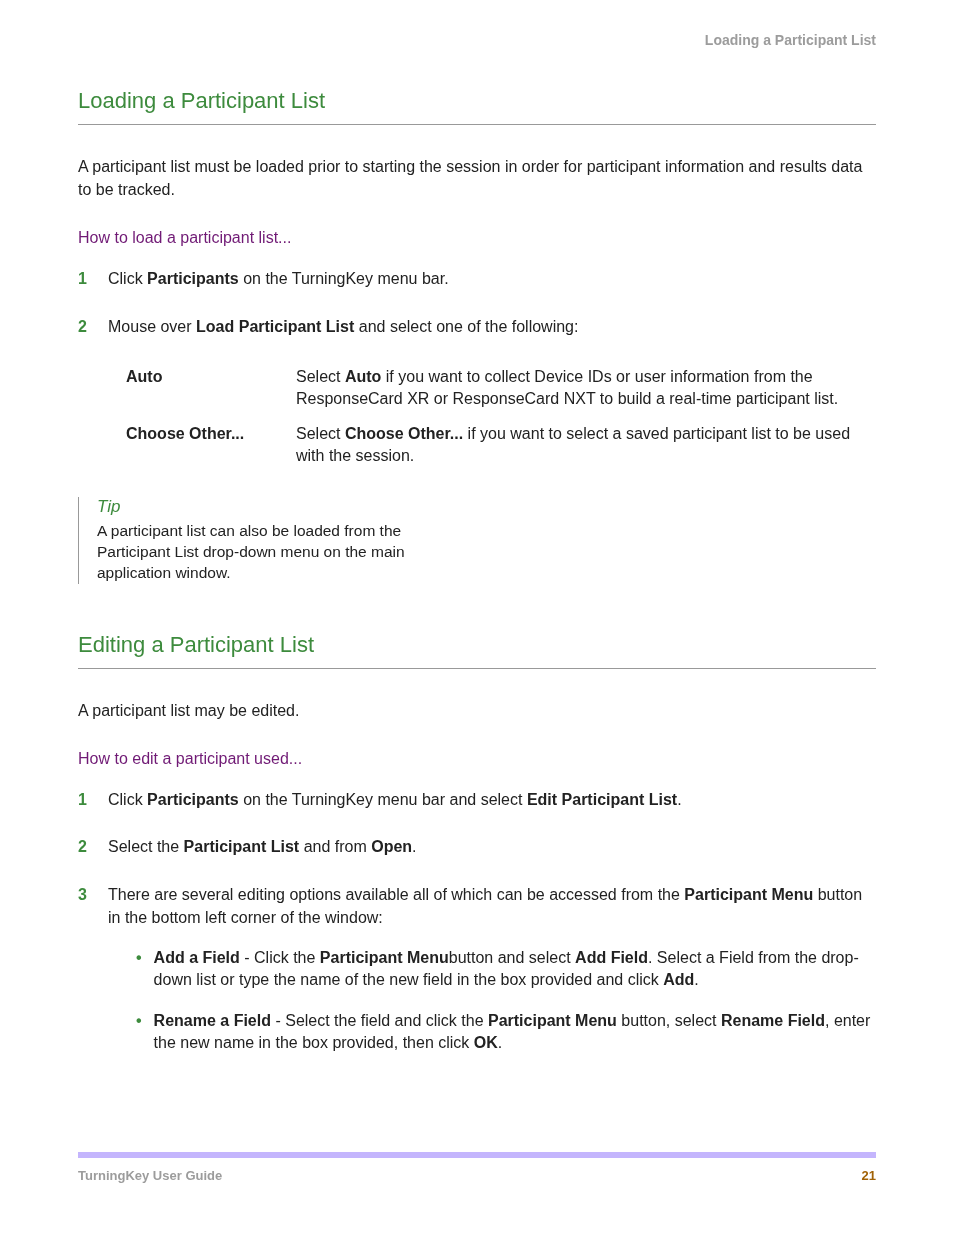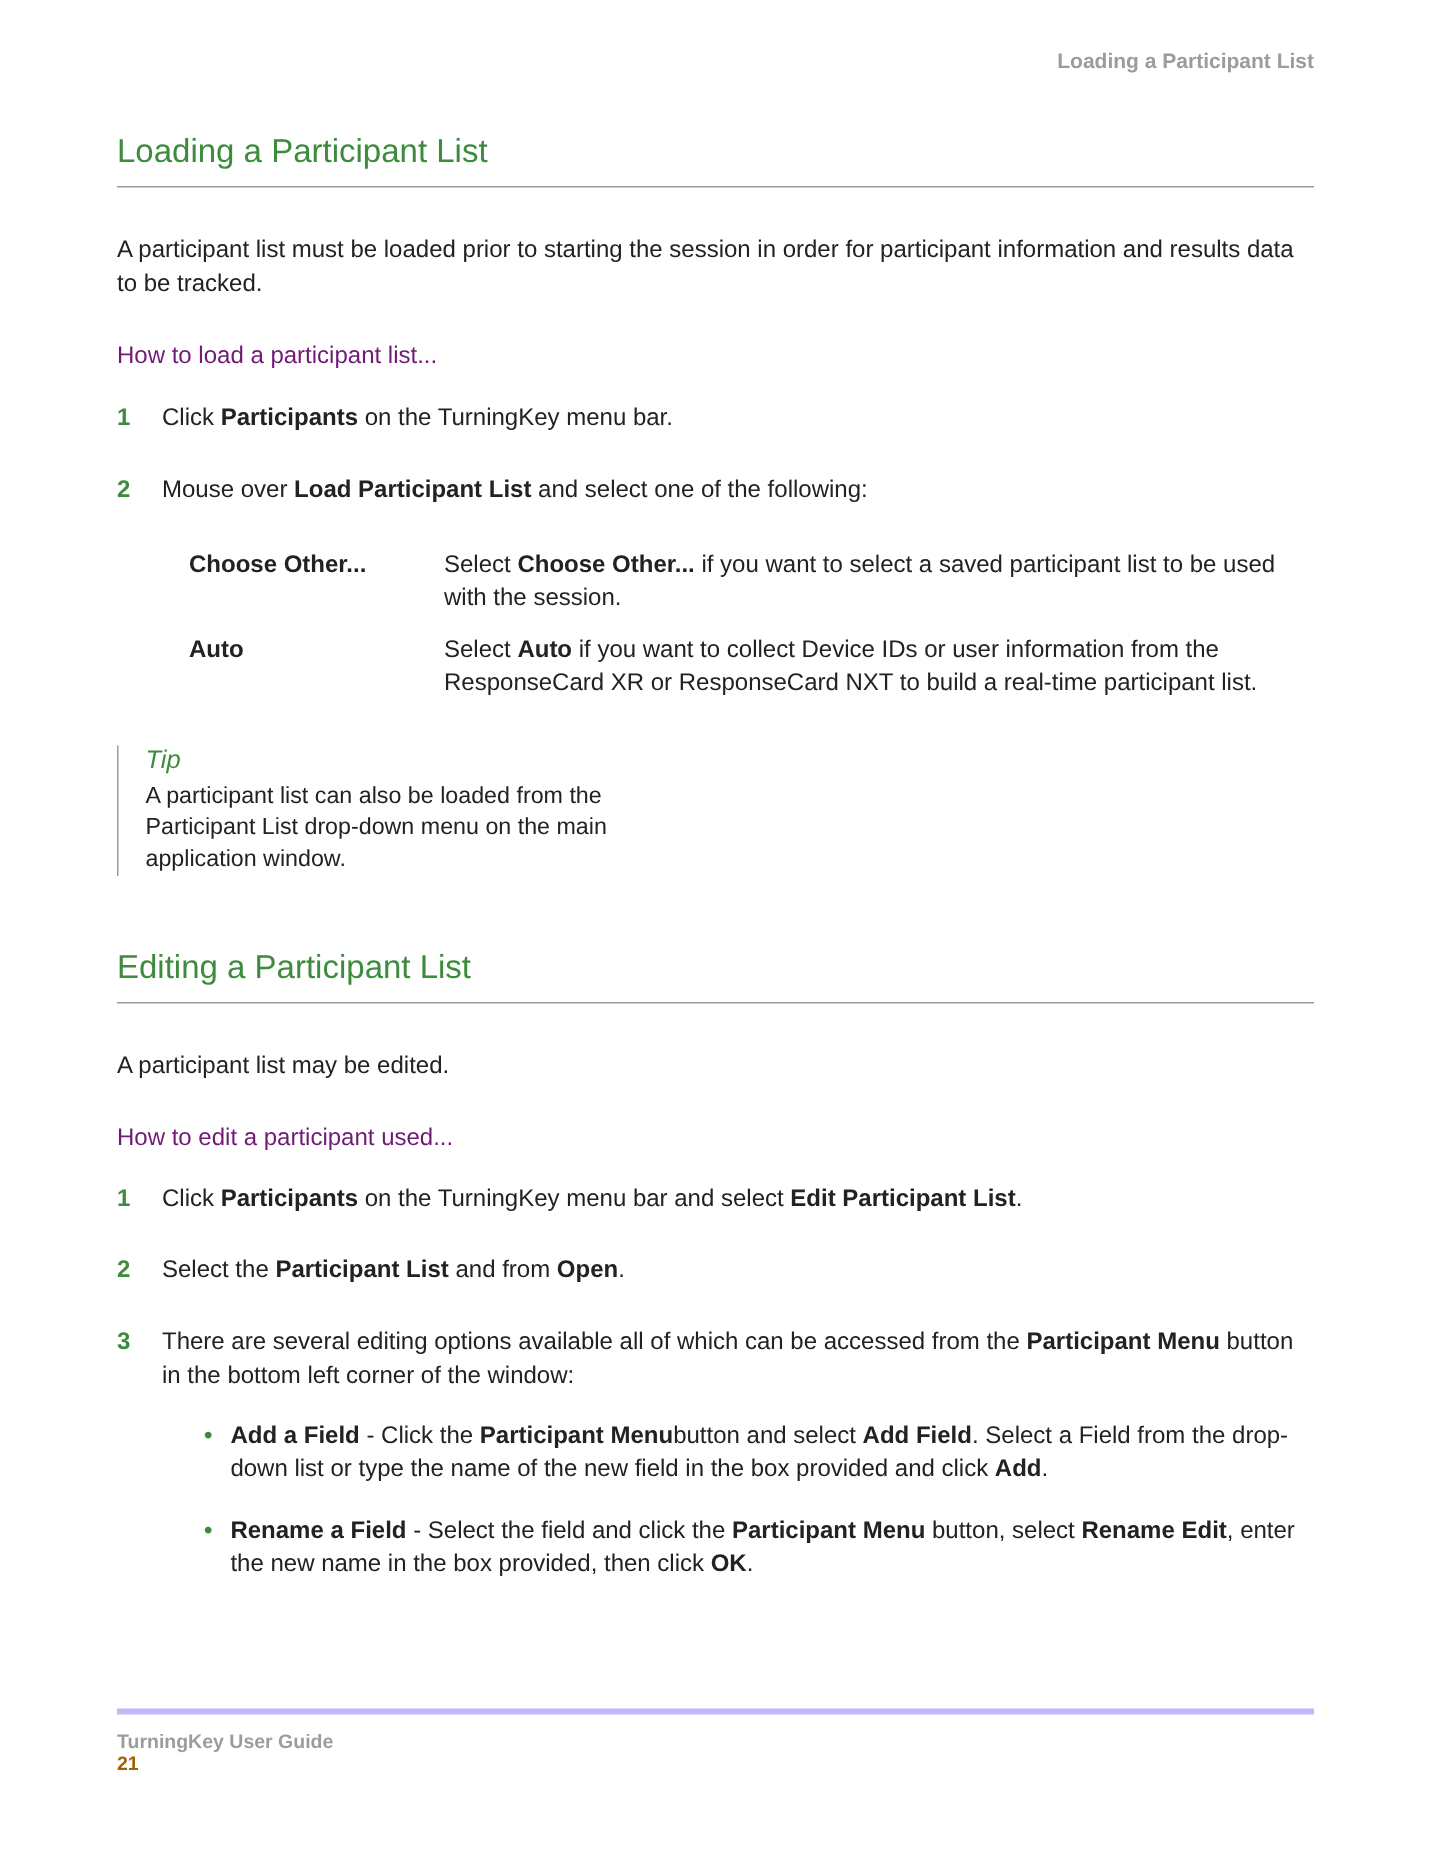--- a/index.html
+++ b/index.html
@@ -105,27 +105,26 @@
     color: #3d8b3d;
     font-weight: 700;
     flex-shrink: 0;
   }
   .section-block { margin-bottom: 40px; }
   .footer {
     position: absolute;
     bottom: 52px;
     left: 78px;
     right: 78px;
-    border-top: 4px solid #c4b5fd;
+    border-top: 6px solid #c4b5fd;
     padding-top: 10px;
     display: flex;
     justify-content: space-between;
     font-size: 13px;
     font-weight: 600;
-    flex-direction: column;
   }
   .footer-left { color: #9c9c9c; }
   .footer-right { color: #a16207; }
 </style>
 </head>
 <body>
 
 <div class="page">
 
   <div class="running-header">Loading a Participant List</div>
@@ -145,29 +144,29 @@
       <li class="step">
         <span class="step-num">2</span>
         <span class="step-body">
           <span>Mouse over </span><span class="bold">Load Participant List</span><span> and select one of the following:</span>
         </span>
       </li>
     </ol>
 
     <div class="option-table">
       <div class="option-row">
+        <div class="option-label">Auto</div>
+        <div class="option-desc">
+          <span>Select </span><span class="bold">Auto</span><span> if you want to collect Device IDs or user information from the ResponseCard XR or ResponseCard NXT to build a real-time participant list.</span>
+        </div>
+      </div>
+      <div class="option-row">
         <div class="option-label">Choose Other...</div>
         <div class="option-desc">
           <span>Select </span><span class="bold">Choose Other...</span><span> if you want to select a saved participant list to be used with the session.</span>
-        </div>
-      </div>
-      <div class="option-row">
-        <div class="option-label">Auto</div>
-        <div class="option-desc">
-          <span>Select </span><span class="bold">Auto</span><span> if you want to collect Device IDs or user information from the ResponseCard XR or ResponseCard NXT to build a real-time participant list.</span>
         </div>
       </div>
     </div>
 
     <div class="tip-block">
       <div class="tip-title">Tip</div>
       <div class="tip-text">A participant list can also be loaded from the Participant List drop-down menu on the main application window.</div>
     </div>
   </div>
 
@@ -198,21 +197,21 @@
           <ul class="bullets">
             <li>
               <span class="bullet-dot">•</span>
               <span>
                 <span class="bold">Add a Field</span><span> - Click the </span><span class="bold">Participant Menu</span><span>button and select </span><span class="bold">Add Field</span><span>. Select a Field from the drop-down list or type the name of the new field in the box provided and click </span><span class="bold">Add</span><span>.</span>
               </span>
             </li>
             <li>
               <span class="bullet-dot">•</span>
               <span>
-                <span class="bold">Rename a Field</span><span> - Select the field and click the </span><span class="bold">Participant Menu</span><span> button, select </span><span class="bold">Rename Edit</span><span>, enter the new name in the box provided, then click </span><span class="bold">OK</span><span>.</span>
+                <span class="bold">Rename a Field</span><span> - Select the field and click the </span><span class="bold">Participant Menu</span><span> button, select </span><span class="bold">Rename Field</span><span>, enter the new name in the box provided, then click </span><span class="bold">OK</span><span>.</span>
               </span>
             </li>
           </ul>
         </span>
       </li>
     </ol>
   </div>
 
 </div>
 

